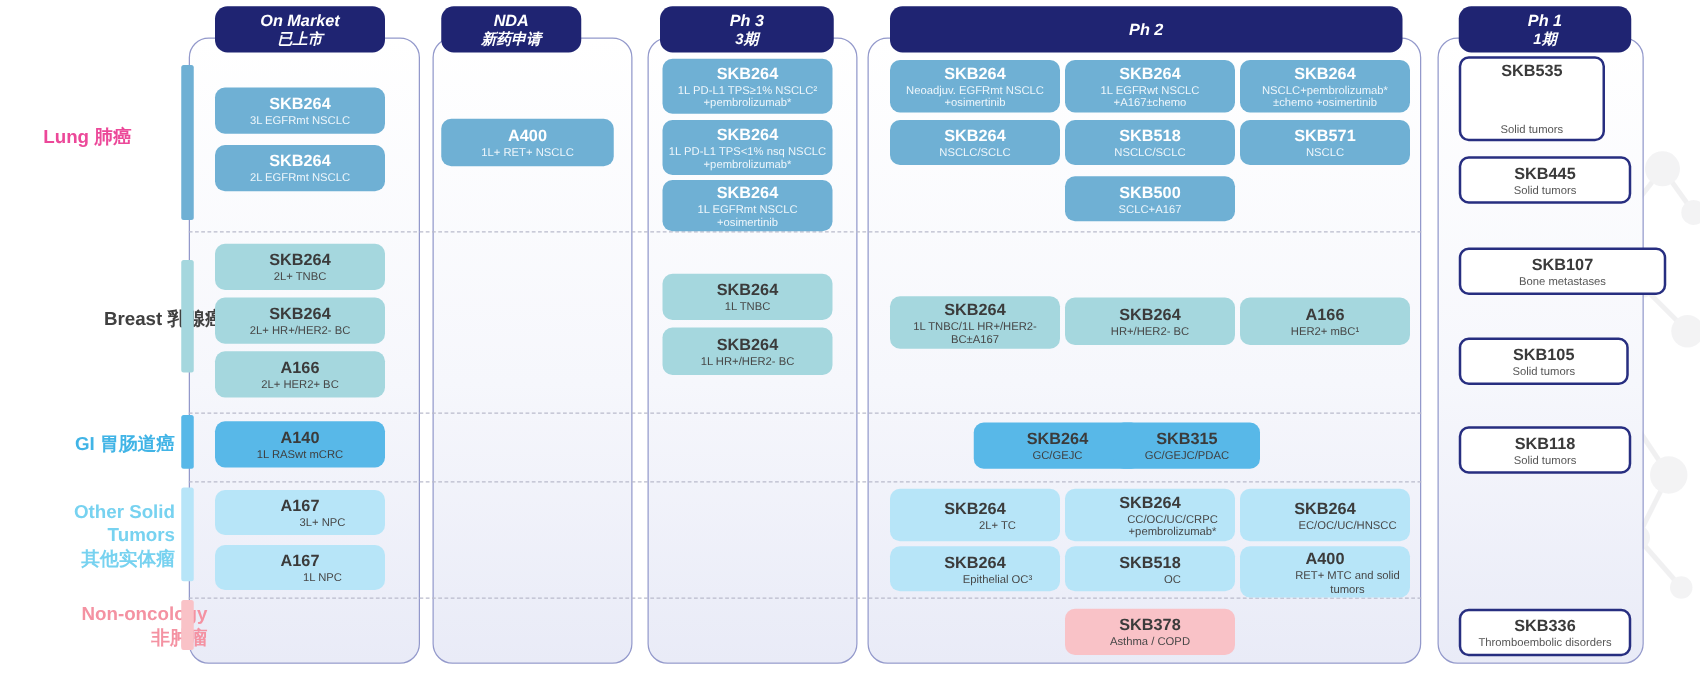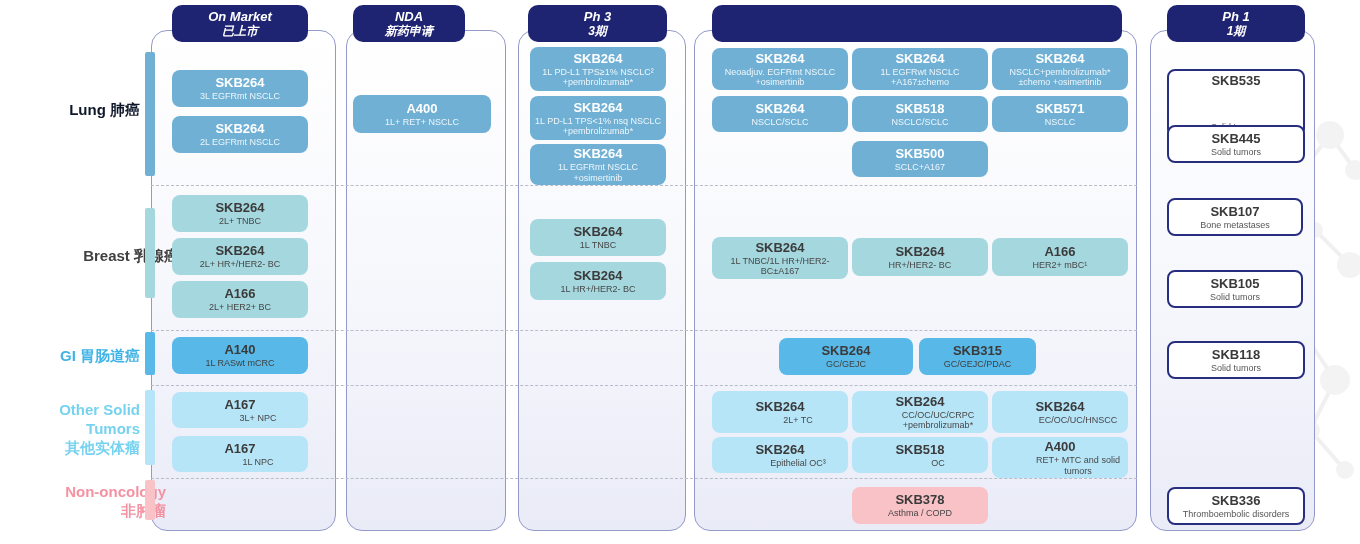--- a/index.html
+++ b/index.html
@@ -121,28 +121,29 @@
 </div>
 <div class="pill" style="left: 353px; width: 112px;">
   <span class="t1">NDA</span>
   <span class="t2">新药申请</span>
 </div>
 <div class="pill" style="left: 528px; width: 139px;">
   <span class="t1">Ph 3</span>
   <span class="t2">3期</span>
 </div>
 <div class="pill" style="left: 712px; width: 410px;">
+  <span class="t1">Ph 2</span>
 </div>
 <div class="pill" style="left: 1167px; width: 138px;">
   <span class="t1">Ph 1</span>
   <span class="t2">1期</span>
 </div>
 
 <div id="label-layer" class="layer">
-    <div class="rowlabel" style="top: 100px; color: #0f172a;">
+    <div class="rowlabel" style="top: 100px; color: #ec4899; text-align: center;">
       <div>Lung 肺癌</div>
     </div>
     <div class="rowlabel" style="top: 246px; color: #404040; padding-left: 39px;">
       <div>Breast 乳腺癌</div>
     </div>
     <div class="rowlabel" style="top: 346px; color: rgb(65, 180, 230);">
       <div>GI 胃肠道癌</div>
     </div>
     <div class="rowlabel" style="top: 400px; color: rgb(119, 210, 240);">
       <div>Other Solid</div>
@@ -255,21 +256,21 @@
       <div class="sub">HR+/HER2- BC</div>
     </div>
     <div class="pbox s-breast" style="left: 992px; top: 238px; width: 136px; min-height: 38px;">
       <div class="ttl">A166</div>
       <div class="sub">HER2+ mBC¹</div>
     </div>
     <div class="pbox s-gi" style="left: 779px; top: 338px; width: 134px; min-height: 37px;">
       <div class="ttl">SKB264</div>
       <div class="sub">GC/GEJC</div>
     </div>
-    <div class="pbox s-gi" style="left: 919px; top: 338px; width: 117px; min-height: 37px;">
+    <div class="pbox s-gi" style="left: 891px; top: 338px; width: 117px; min-height: 37px;">
       <div class="ttl">SKB315</div>
       <div class="sub">GC/GEJC/PDAC</div>
     </div>
     <div class="pbox s-other" style="left: 712px; top: 391px; width: 136px; min-height: 42px;">
       <div class="ttl">SKB264</div>
       <div class="sub">2L+ TC</div>
     </div>
     <div class="pbox s-other" style="left: 852px; top: 391px; width: 136px; min-height: 42px;">
       <div class="ttl">SKB264</div>
       <div class="sub">CC/OC/UC/CRPC +pembrolizumab*</div>
@@ -287,29 +288,29 @@
       <div class="sub">OC</div>
     </div>
     <div class="pbox s-other" style="left: 992px; top: 437px; width: 136px; min-height: 36px;">
       <div class="ttl">A400</div>
       <div class="sub">RET+ MTC and solid tumors</div>
     </div>
     <div class="pbox s-nononc" style="left: 852px; top: 487px; width: 136px; min-height: 37px;">
       <div class="ttl">SKB378</div>
       <div class="sub">Asthma / COPD</div>
     </div>
-    <div class="pbox s-ph1" style="left: 1167px; top: 69px; width: 138px; min-height: 38px; gap: 33px;">
+    <div class="pbox s-ph1" style="left: 1167px; top: 45px; width: 117px; min-height: 38px; gap: 33px;">
       <div class="ttl">SKB535</div>
       <div class="sub">Solid tumors</div>
     </div>
     <div class="pbox s-ph1" style="left: 1167px; top: 125px; width: 138px; min-height: 38px;">
       <div class="ttl">SKB445</div>
       <div class="sub">Solid tumors</div>
     </div>
-    <div class="pbox s-ph1" style="left: 1167px; top: 198px; width: 136px; min-height: 38px;">
+    <div class="pbox s-ph1" style="left: 1167px; top: 198px; width: 166px; min-height: 38px;">
       <div class="ttl">SKB107</div>
       <div class="sub">Bone metastases</div>
     </div>
     <div class="pbox s-ph1" style="left: 1167px; top: 270px; width: 136px; min-height: 38px;">
       <div class="ttl">SKB105</div>
       <div class="sub">Solid tumors</div>
     </div>
     <div class="pbox s-ph1" style="left: 1167px; top: 341px; width: 138px; min-height: 38px;">
       <div class="ttl">SKB118</div>
       <div class="sub">Solid tumors</div>

